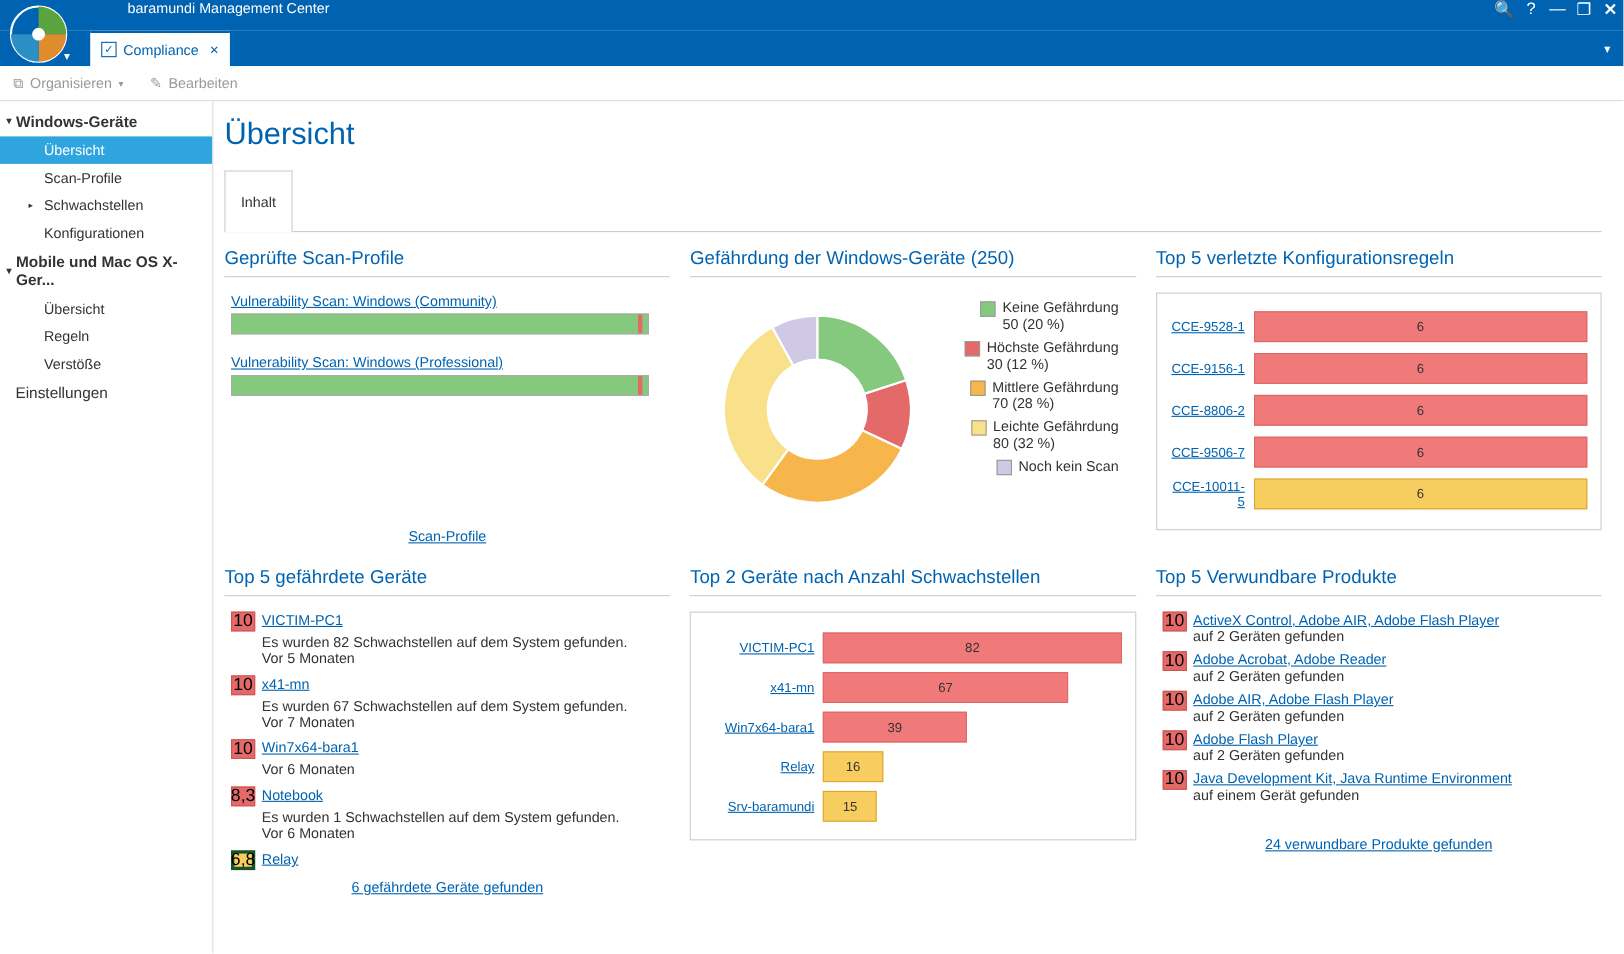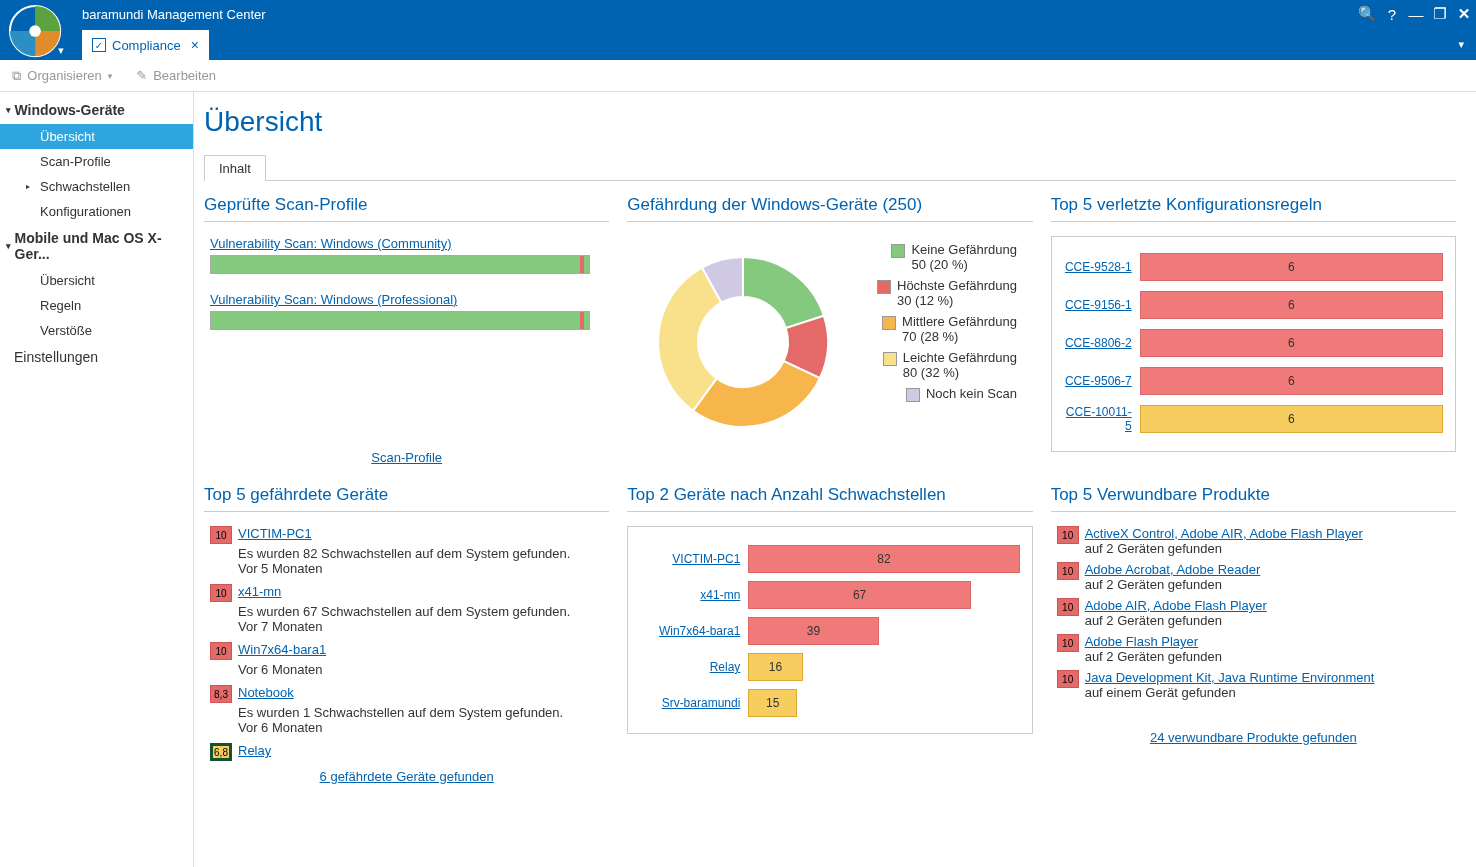--- a/index.html
+++ b/index.html
@@ -1,57 +1,57 @@
 <!DOCTYPE html>
 <html><head>
 <meta charset="utf-8">
 <style>
 * { margin:0; padding:0; box-sizing:border-box; font-family:"Segoe UI",Arial,sans-serif; }
 body { background:#fff; width:1476px; height:867px; overflow:hidden; font-size:13px; color:#333; }
-.titlebar { background:#0063b1; height:28px; display:flex; align-items:center; color:#fff; padding-left:82px; font-size:13px; }
+.titlebar { background:#0063b1; height:28px; display:flex; color:#fff; padding-left:116px; font-size:13px; }
 .titlebar .spacer { flex:1; }
 .titlebar .wbtn { width:24px; text-align:center; font-size:15px; cursor:pointer; }
 .logo { position:absolute; top:4px; left:8px; width:58px; height:52px; z-index:10; }
 .tabbar { background:#0063b1; height:32px; display:flex; padding-left:82px; }
 .tab { background:#fff; display:flex; align-items:center; padding:0 10px; gap:6px; font-size:13px; color:#0063b1; border-top:2px solid #0063b1; }
 .tab .ticon { width:14px; height:14px; border:1.5px solid #0063b1; display:inline-flex; align-items:center; justify-content:center; font-size:10px; }
 .tab .close { color:#0063b1; font-size:14px; margin-left:4px; cursor:pointer; }
 .tabbar .chev { margin-left:auto; color:#fff; padding:0 12px; display:flex; align-items:center; cursor:pointer; font-size:11px; }
 .toolbar { height:32px; border-bottom:1px solid #ddd; display:flex; align-items:center; padding:0 12px; gap:24px; color:#999; font-size:13px; }
 .toolbar .tbtn { display:flex; align-items:center; gap:6px; cursor:pointer; }
 .content { display:flex; height:calc(867px - 92px); }
 .sidebar { width:194px; border-right:1px solid #ddd; padding-top:4px; overflow:hidden; }
 .sb-sec { font-size:14px; padding:6px 10px 6px 6px; font-weight:600; cursor:pointer; display:flex; align-items:center; gap:4px; }
 .sb-sec .caret { font-size:9px; }
 .sb-item { padding:5px 10px 5px 40px; font-size:13px; cursor:pointer; }
 .sb-item.active { background:#2fa5e0; color:#fff; }
 .sb-item.sub { padding-left:40px; display:flex; align-items:center; gap:4px; }
 .sb-item .caret { font-size:8px; position:absolute; margin-left:-14px; }
 .main { flex:1; padding:10px 20px 0 10px; overflow:auto; }
 .page-title { font-size:28px; font-weight:300; color:#0063b1; margin:4px 0 16px 0; }
-.innertab { display:inline-block; border:1px solid #ccc; border-bottom:none; padding:5px 14px; font-size:13px; background:#fff; position:relative; top:1px; }
+.innertab { display:inline-block; border:1px solid #ccc; border-bottom:none; padding:20px 14px; font-size:13px; background:#fff; position:relative; top:1px; }
 .tabline { border-bottom:1px solid #ccc; margin-bottom:14px; }
 .grid { display:grid; grid-template-columns:1fr 1fr 1fr; gap:20px 18px; }
 .panel h2 { font-size:17px; font-weight:400; color:#0063b1; border-bottom:1px solid #ccc; padding-bottom:6px; margin-bottom:14px; }
 .link { color:#0063b1; text-decoration:underline; cursor:pointer; font-size:13px; }
 .bar { height:19px; background:#85c97f; border:1px solid #aaa; position:relative; margin:4px 0 18px 0; width:380px; }
 .bar .red { position:absolute; right:5px; top:0; bottom:0; width:4px; background:#e46a6a; }
 .footlink { text-align:center; font-size:13px; margin-top:6px; }
 .donut-wrap { display:flex; gap:14px; align-items:flex-start; padding-top:6px; justify-content:center; }
 .donut { position:relative; width:220px; height:200px; }
 .legend { font-size:13px; }
 .legend-item { display:flex; gap:6px; margin-bottom:6px;justify-content:flex-end; }
 .leg-sw { width:14px; height:14px; border:1px solid #999; flex-shrink:0; margin-top:2px; }
 .top-rules { border:1px solid #ccc; padding:16px 12px 8px 12px; }
 .rule-row { display:grid; grid-template-columns:68px 1fr; align-items:center; gap:8px; margin-bottom:10px; }
 .rule-row .lbl { text-align:right; font-size:12px; }
 .rule-bar { height:28px; background:#f07a7a; display:flex; align-items:center; justify-content:center; font-size:12px; color:#333; border:1px solid #d66; }
 .rule-bar.y { background:#f8cd60; border:1px solid #dba830; }
 .dev-list .row { display:flex; gap:6px; margin-bottom:2px; align-items:flex-start; }
-.score { width:22px; height:18px; background:#e46a6a; color:#000; font-size:10px; display:flex; align-items:center; justify-content:center; font-weight:400; flex-shrink:0; border:1px solid #c55; }
+.score { width:22px; height:18px; background:#e46a6a; color:#000; font-size:16px; display:flex; align-items:center; justify-content:center; font-weight:400; flex-shrink:0; border:1px solid #c55; }
 .score.y { background:#f8cd60; border:3px solid #14532d; }
 .dev-list .sub { color:#333; font-size:13px; }
 .dev-list .row-block { margin-bottom:8px; }
 .barchart { border:1px solid #ccc; padding:18px 12px 8px 12px; }
 .bc-row { display:grid; grid-template-columns:100px 1fr; gap:8px; align-items:center; margin-bottom:8px; }
 .bc-row .lbl { text-align:right; font-size:12px; }
 .bc-bar { height:28px; background:#f07a7a; border:1px solid #d66; display:flex; align-items:center; justify-content:center; font-size:12px; }
 .bc-bar.y { background:#f8cd60; border:1px solid #dba830; }
 .prod-list .row { display:flex; gap:6px; align-items:flex-start; margin-bottom:6px; }
 </style>

